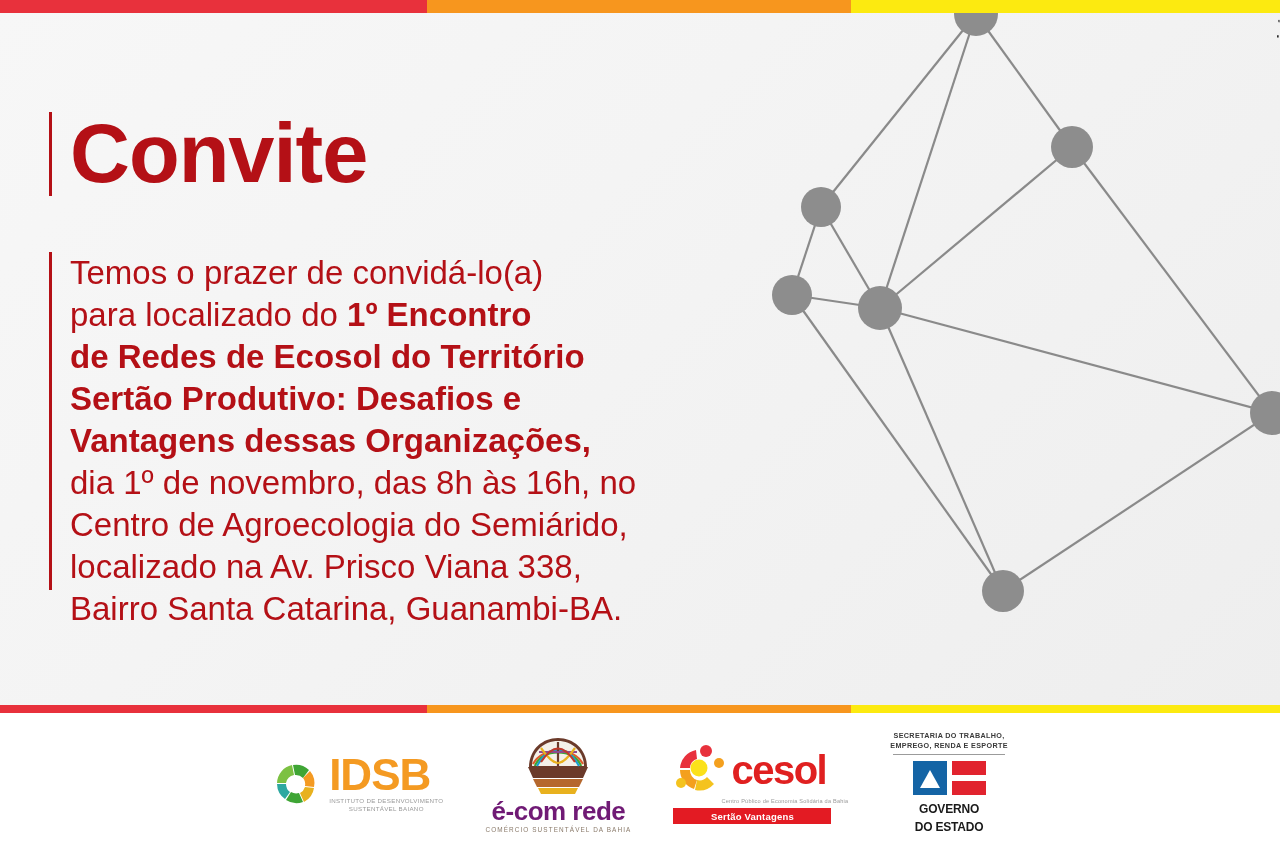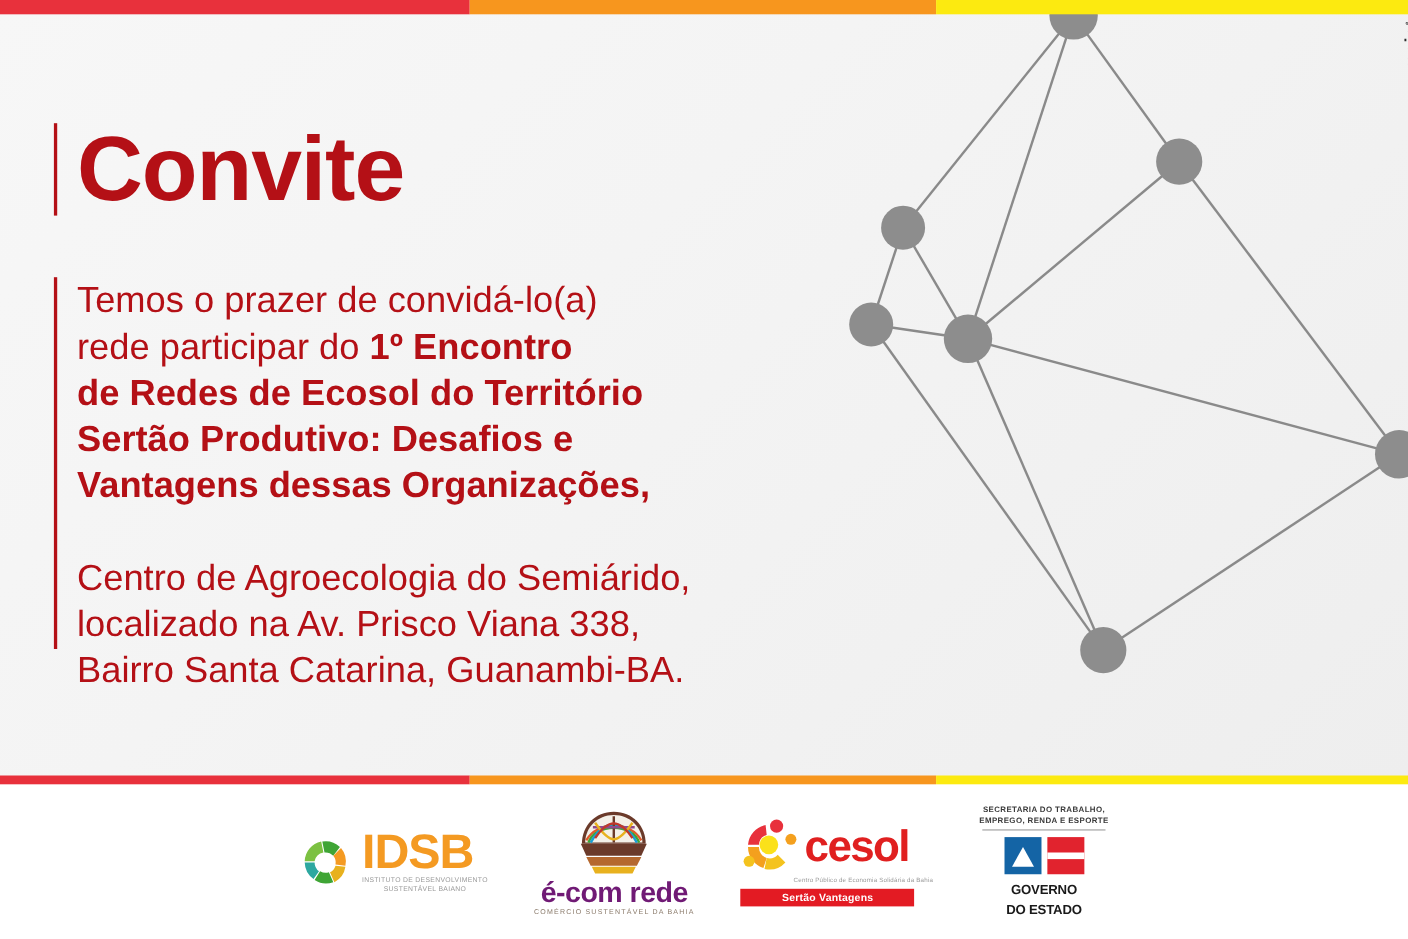--- a/index.html
+++ b/index.html
@@ -140,25 +140,25 @@
 
   <div class="title-block">
     <div class="rule"></div>
     <h1 class="title">Convite</h1>
   </div>
 
   <div class="body-block">
     <div class="rule"></div>
     <p class="body">
       <span>Temos o prazer de convidá-lo(a)</span><br>
-      <span>rede participar do </span><b>1º Encontro</b><br>
+      <span>para localizado do </span><b>1º Encontro</b><br>
       <b>de Redes de Ecosol do Território</b><br>
       <b>Sertão Produtivo: Desafios e</b><br>
       <b>Vantagens dessas Organizações,</b><br>
-      <br>
+      <span>dia 1º de novembro, das 8h às 16h, no</span><br>
       <span>Centro de Agroecologia do Semiárido,</span><br>
       <span>localizado na Av. Prisco Viana 338,</span><br>
       <span>Bairro Santa Catarina, Guanambi-BA.</span>
     </p>
   </div>
 
   <div class="barwrap bottom">
     <div class="seg-red"></div>
     <div class="seg-orange"></div>
     <div class="seg-yellow"></div>

